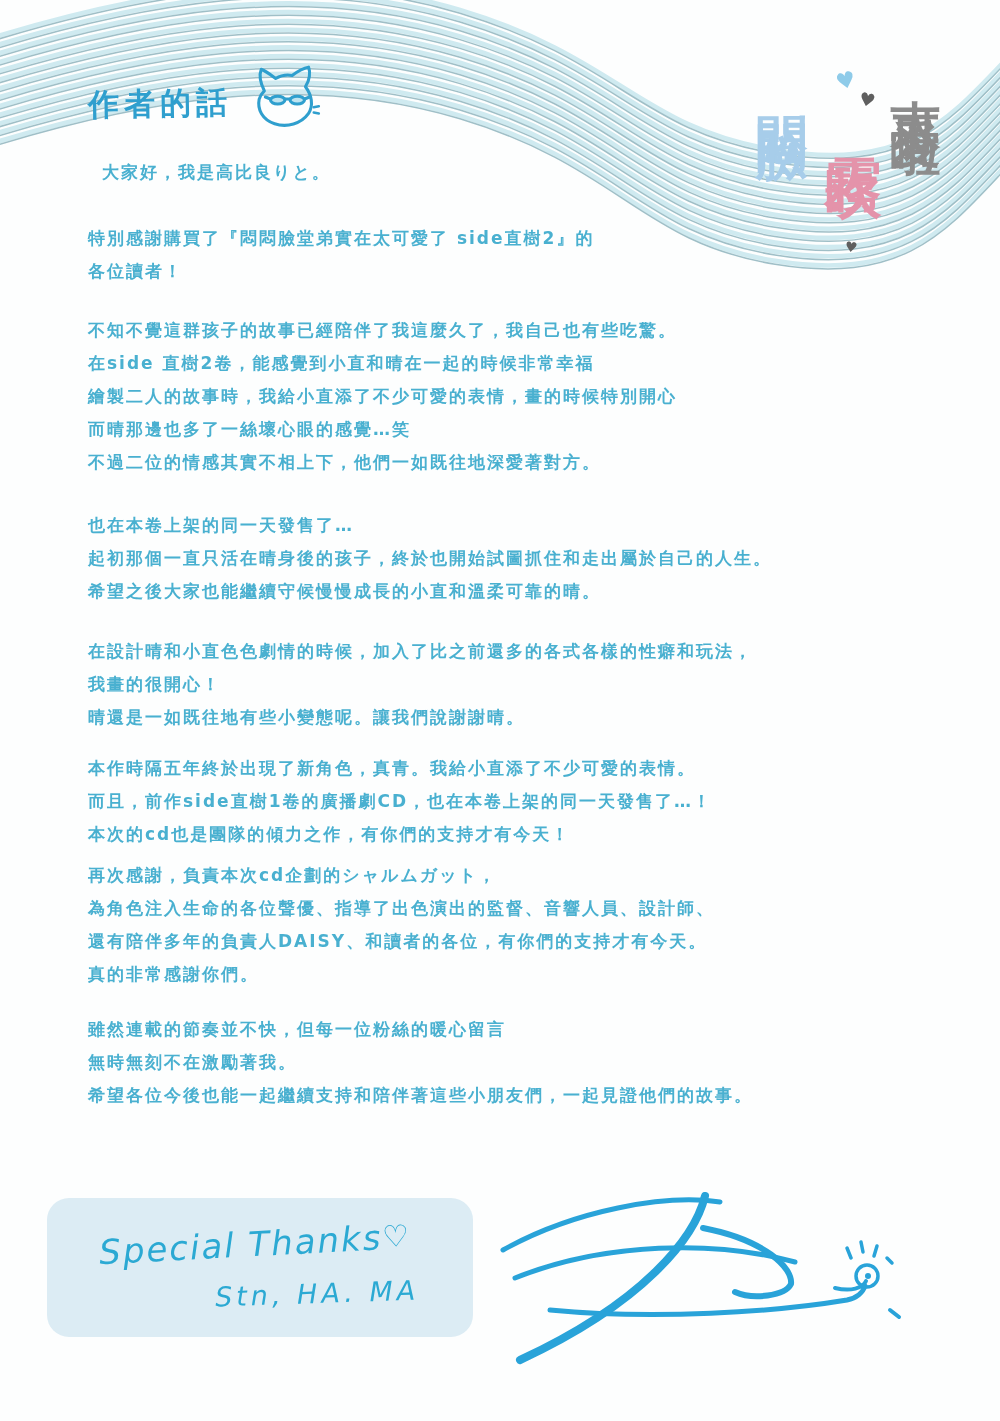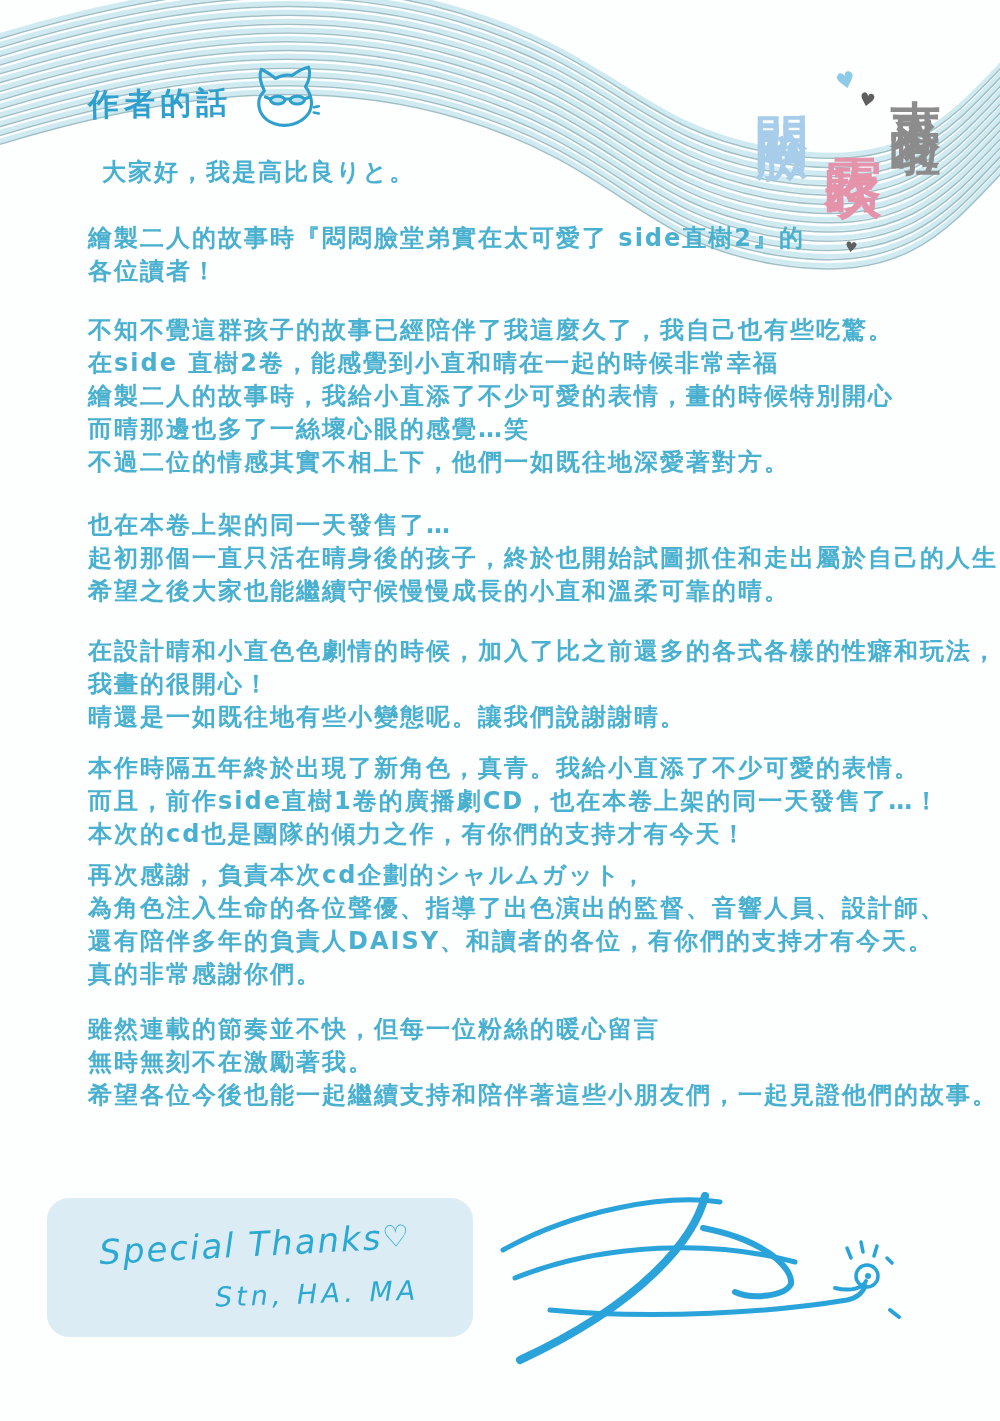--- a/index.html
+++ b/index.html
@@ -25,21 +25,21 @@
   .vcol.gray {left:891px;top:60px;font-size:50px;letter-spacing:9px;color:var(--logo-gray,#8c8c8c);}
   .vcol.pink {left:824px;top:110px;font-size:58px;letter-spacing:8px;color:var(--logo-pink,#e493aa);}
   .vcol.blue {left:756px;top:73px;font-size:52px;letter-spacing:8px;color:var(--logo-blue,#a7cdea);}
   .heart{position:absolute;line-height:1;user-select:none;}
   .heart.h1{left:836px;top:70px;font-size:22px;color:var(--heart-blue,#8ecbe9);transform:rotate(-14deg);}
   .heart.h2{left:859px;top:91px;font-size:18px;color:var(--heart-dark,#5f5f5f);transform:rotate(12deg);}
   .heart.h3{left:845px;top:240px;font-size:14px;color:var(--heart-dark,#5f5f5f);transform:rotate(8deg);}
   
   .body-text{
     position:absolute;left:88px;top:156px;width:908px;
-    color:var(--body-text,#49b0d0);font-size:24px;line-height:33px;
+    color:var(--body-text,#49b0d0);font-size:17px;line-height:33px;
     letter-spacing:2px;font-weight:bold;
   }
   .para{margin:0;}
   .para.g33{margin-bottom:33px;} .para.g30{margin-bottom:30px;}
   .para.g27{margin-bottom:27px;} .para.g26{margin-bottom:26px;}
   .para.g22{margin-bottom:22px;} .para.g18{margin-bottom:18px;}
   .para.g8{margin-bottom:8px;}
   .para .line{white-space:nowrap;}
   .indent{padding-left:14px;}
   
@@ -112,21 +112,21 @@
   <div class="vcol blue">悶悶臉</div>
   <span class="heart h1">♥</span>
   <span class="heart h2">♥</span>
   <span class="heart h3">♥</span>
 
   <div class="body-text">
     <div class="para g33">
       <div class="line indent">大家好，我是高比良りと。</div>
     </div>
     <div class="para g26">
-      <div class="line">繪製二人的故事時『悶悶臉堂弟實在太可愛了 side直樹2』的</div>
+      <div class="line">特別感謝購買了『悶悶臉堂弟實在太可愛了 side直樹2』的</div>
       <div class="line">各位讀者！</div>
     </div>
     <div class="para g30">
       <div class="line">不知不覺這群孩子的故事已經陪伴了我這麼久了，我自己也有些吃驚。</div>
       <div class="line">在side 直樹2卷，能感覺到小直和晴在一起的時候非常幸福</div>
       <div class="line">繪製二人的故事時，我給小直添了不少可愛的表情，畫的時候特別開心</div>
       <div class="line">而晴那邊也多了一絲壞心眼的感覺…笑</div>
       <div class="line">不過二位的情感其實不相上下，他們一如既往地深愛著對方。</div>
     </div>
     <div class="para g27">

